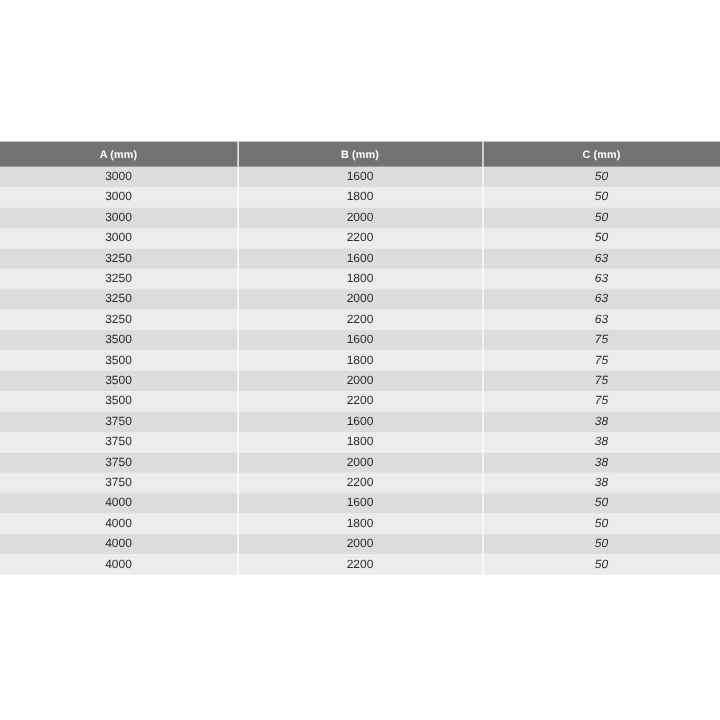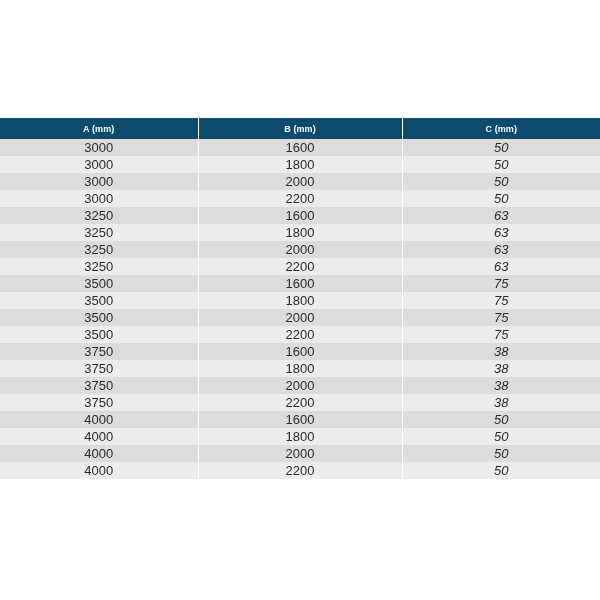--- a/index.html
+++ b/index.html
@@ -24,40 +24,40 @@
     left: 0;
     top: 118px;
     width: 600px;
   }
   table.spec-table {
     border-collapse: collapse;
     width: 600px;
     table-layout: fixed;
   }
   table.spec-table th {
-    background: #0c4a6e;
+    background: #737373;
     color: #ffffff;
     font-size: 9px;
     font-weight: bold;
     text-align: center;
     height: 21px;
     padding: 0;
     border-left: 1px solid #ffffff;
     border-right: 1px solid #ffffff;
     letter-spacing: 0.1px;
   }
   table.spec-table th:first-child {
     border-left: none;
   }
   table.spec-table th:last-child {
     border-right: none;
     margin-left: 24px;
   }
   table.spec-table td {
-    font-size: 13px;
+    font-size: 10px;
     color: #2b2b2b;
     text-align: center;
     height: 17px;
     padding: 0;
     border-left: 1px solid #ffffff;
     border-right: 1px solid #ffffff;
   }
   table.spec-table td:first-child {
     border-left: none;
   }

